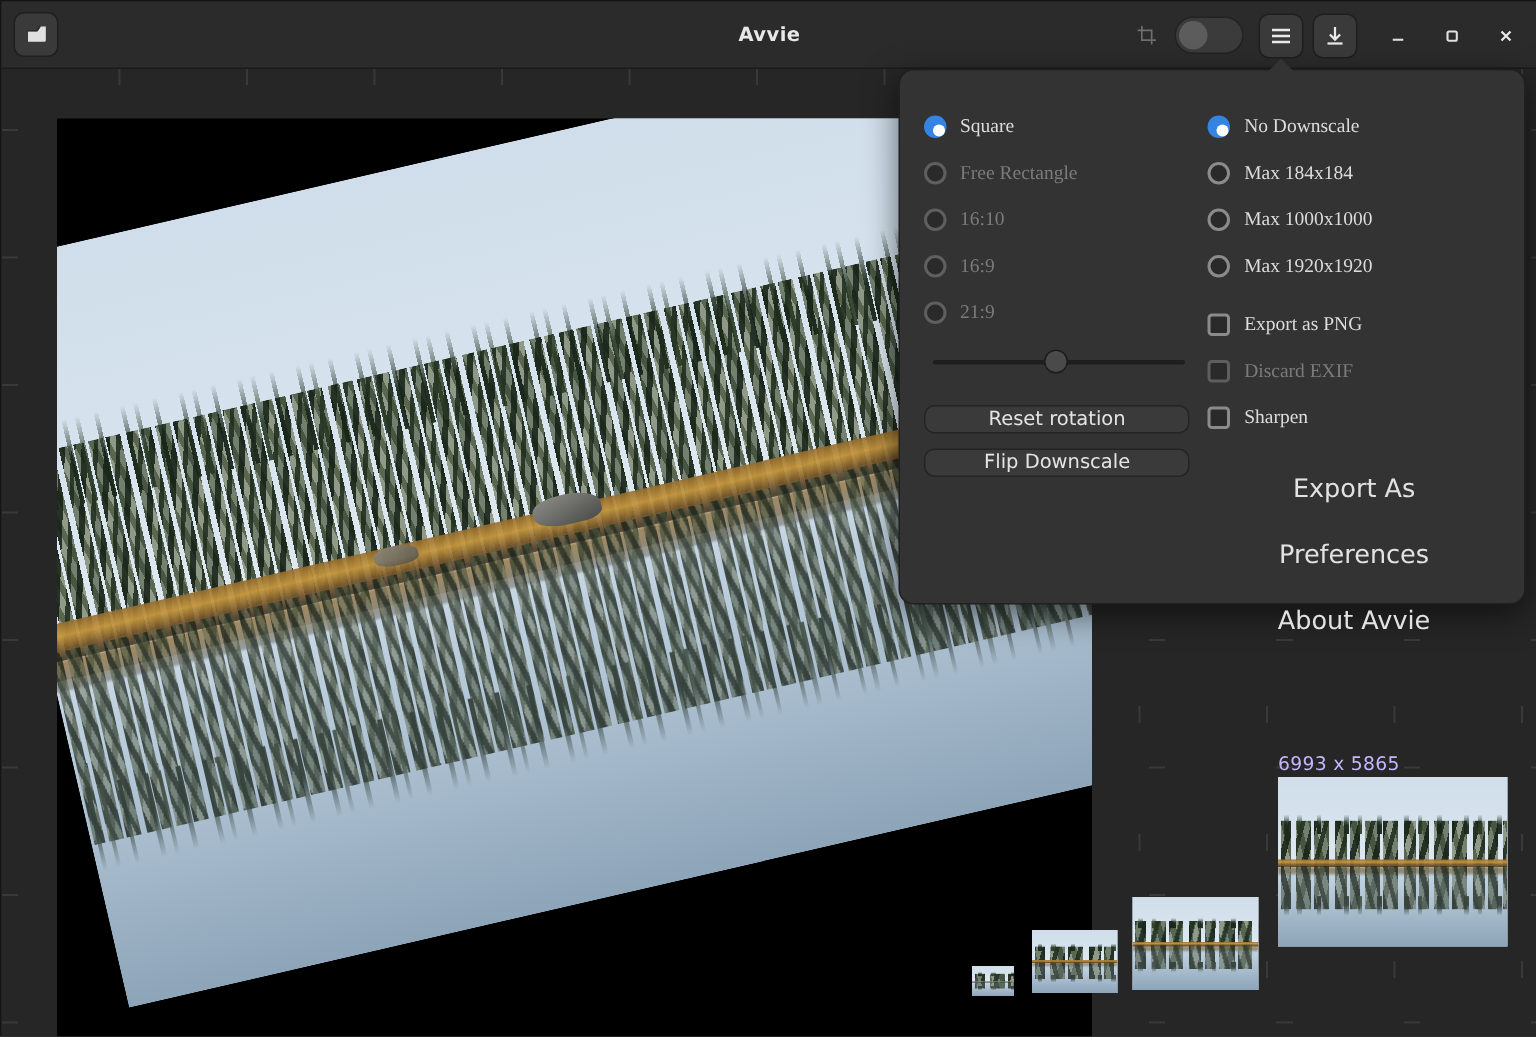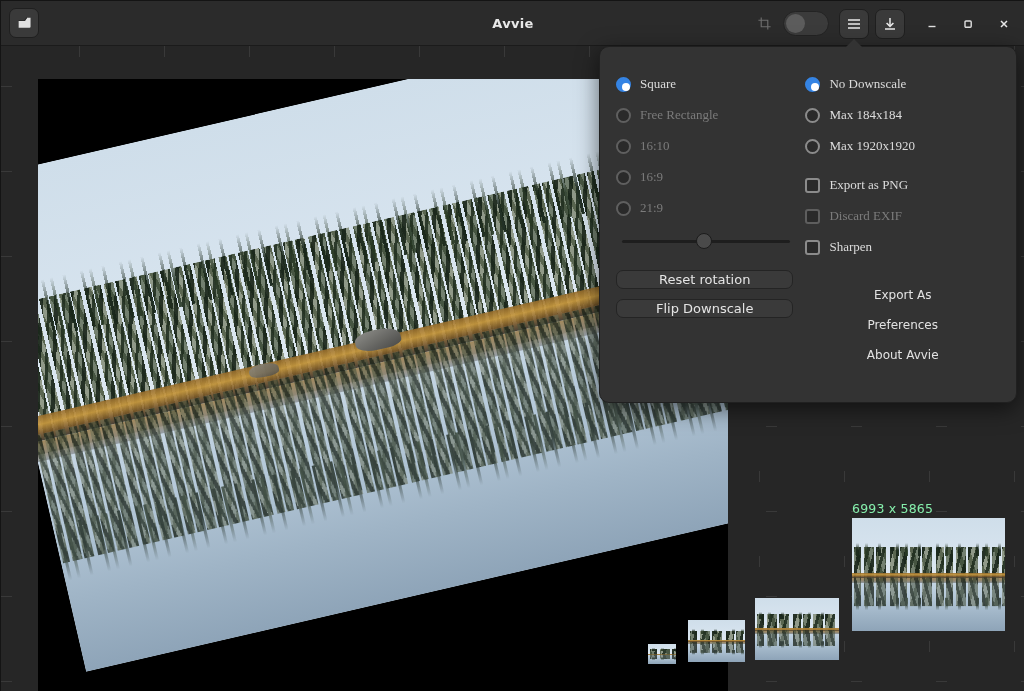--- a/index.html
+++ b/index.html
@@ -150,21 +150,21 @@
   .water-streak {
     position:absolute; left:0; right:0;
     background: linear-gradient(to bottom, rgba(255,255,255,.10), rgba(255,255,255,0));
   }
 
   
   .preview-strip { position:absolute; }
   .thumb { position:absolute; overflow:hidden; background:#b9cddc; }
   .thumb .scene { transform:none; }
   .dimlabel {
-    position:absolute; color:#86efac; font-size: 12.5px;
+    position:absolute; color:#c4b5fd; font-size: 12.5px;
     letter-spacing:.2px;
   }
 
   
   .popover {
     position: absolute;
     left: 598px; top: 45px;
     width: 418px; height: 357px;
     background: #333333;
     border-radius: 10px;
@@ -236,22 +236,22 @@
 
   .btn {
     display:flex; align-items:center; justify-content:center;
     height: 19px; margin-top: 10px;
     background:#3a3a3a; border:1px solid #242424; border-radius:7px;
     color:#e4e4e4; font-size:13px; cursor:pointer;
   }
 
   .linkbtn {
     display:flex; align-items:center; justify-content:center;
-    height: 28px; color:#e2e2e2; font-size:12px; cursor:pointer;
-    margin-top: 2px;
+    height: 28px; color:#e2e2e2; font-size:17px; cursor:pointer;
+    margin-top: 16px;
     text-align: right;
   }
   .links { margin-top: 26px; }
 </style>
 </head>
 <body>
 
 <div id="app">
 
   <div class="workarea">
@@ -452,20 +452,24 @@
       <div class="radio-row">
         <span class="radio on"></span>
         <span class="rlabel">No Downscale</span>
       </div>
       <div class="radio-row">
         <span class="radio"></span>
         <span class="rlabel">Max 184x184</span>
       </div>
       <div class="radio-row">
         <span class="radio"></span>
+        <span class="rlabel">Max 1000x1000</span>
+      </div>
+      <div class="radio-row">
+        <span class="radio"></span>
         <span class="rlabel">Max 1920x1920</span>
       </div>
 
 
       <div style="height:8px"></div>
 
       <div class="check-row">
         <span class="checkbox"></span>
         <span class="rlabel">Export as PNG</span>
       </div>

